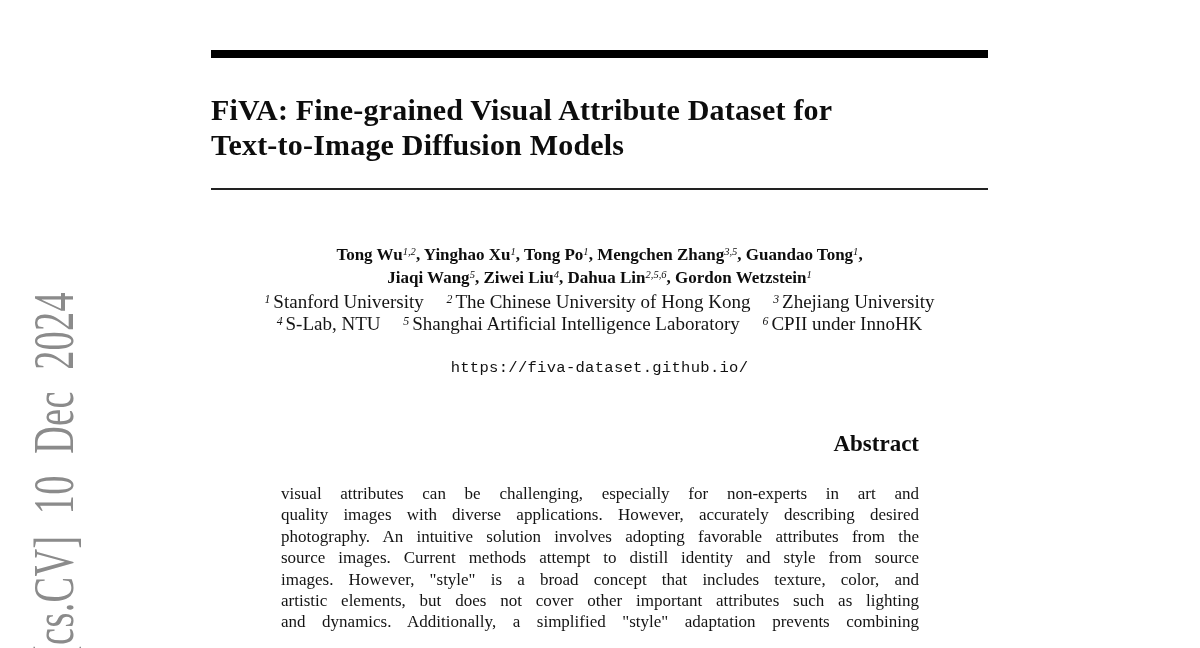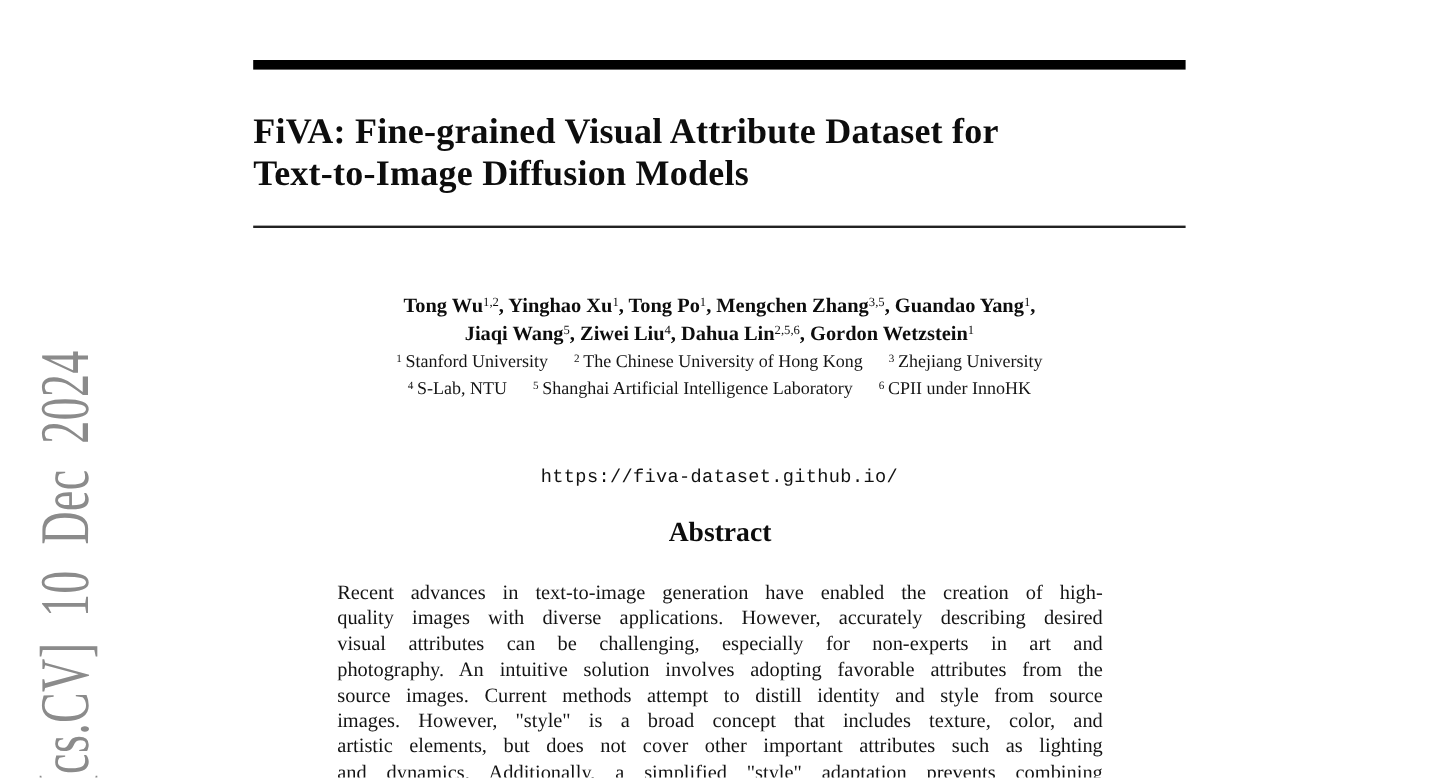--- a/index.html
+++ b/index.html
@@ -71,52 +71,52 @@
     color: #0d0d0d;
   }
   .author b { font-weight: 700; }
   sup.script {
     font-size: 0.62em;
     line-height: 0;
     vertical-align: baseline;
     position: relative;
     top: -0.45em;
     font-weight: 400;
+    font-style: italic;
   }
   .affils {
     position: absolute;
     left: 211px;
     top: 291px;
     width: 777px;
     text-align: center;
-    font-size: 15px;
+    font-size: 19px;
     line-height: 22px;
     color: #141414;
   }
   .affil { margin: 0 9px; white-space: nowrap; }
   .affil sup.script { margin-right: 3px; }
   .url {
     position: absolute;
     left: 211px;
     top: 359px;
     width: 777px;
     text-align: center;
     font-family: "Liberation Mono", monospace;
     font-size: 15.5px;
     letter-spacing: 0.3px;
     color: #111111;
     cursor: pointer;
-    margin-top: 30px;
   }
   .abstract-heading {
     position: absolute;
     left: 281px;
     top: 431px;
     width: 638px;
-    text-align: center;
+    text-align: right;
     font-size: 23px;
     font-weight: 700;
     color: #0d0d0d;
   }
   .abstract-body {
     position: absolute;
     left: 281px;
     top: 483px;
     width: 638px;
     font-size: 17px;
@@ -150,21 +150,21 @@
       
     
         <span class="author"><b>Tong Wu</b><sup class="script">1,2</sup><b>, </b></span>
       
         <span class="author"><b>Yinghao Xu</b><sup class="script">1</sup><b>, </b></span>
       
         <span class="author"><b>Tong Po</b><sup class="script">1</sup><b>, </b></span>
       
         <span class="author"><b>Mengchen Zhang</b><sup class="script">3,5</sup><b>, </b></span>
       
-        <span class="author"><b>Guandao Yang</b><sup class="script">1</sup><b>,</b></span>
+        <span class="author"><b>Guandao Tong</b><sup class="script">1</sup><b>,</b></span>
       </div>
     <div class="author-line">
       
     
         <span class="author"><b>Jiaqi Wang</b><sup class="script">5</sup><b>, </b></span>
       
         <span class="author"><b>Ziwei Liu</b><sup class="script">4</sup><b>, </b></span>
       
         <span class="author"><b>Dahua Lin</b><sup class="script">2,5,6</sup><b>, </b></span>
       
@@ -192,25 +192,24 @@
         <span class="affil"><sup class="script">6</sup><span>CPII under InnoHK</span></span>
       </div>
   </div>
 
   <div class="url">https://fiva-dataset.github.io/</div>
 
   <div class="abstract-heading">Abstract</div>
 
   <div class="abstract-body">
 
-      <div class="abs-line">Recent advances in text-to-image generation have enabled the creation of high-</div>
+
+      <div class="abs-line">visual attributes can be challenging, especially for non-experts in art and</div>
 
       <div class="abs-line">quality images with diverse applications. However, accurately describing desired</div>
-
-      <div class="abs-line">visual attributes can be challenging, especially for non-experts in art and</div>
 
       <div class="abs-line">photography. An intuitive solution involves adopting favorable attributes from the</div>
 
       <div class="abs-line">source images. Current methods attempt to distill identity and style from source</div>
 
       <div class="abs-line">images. However, "style" is a broad concept that includes texture, color, and</div>
 
       <div class="abs-line">artistic elements, but does not cover other important attributes such as lighting</div>
 
       <div class="abs-line">and dynamics. Additionally, a simplified "style" adaptation prevents combining</div>

